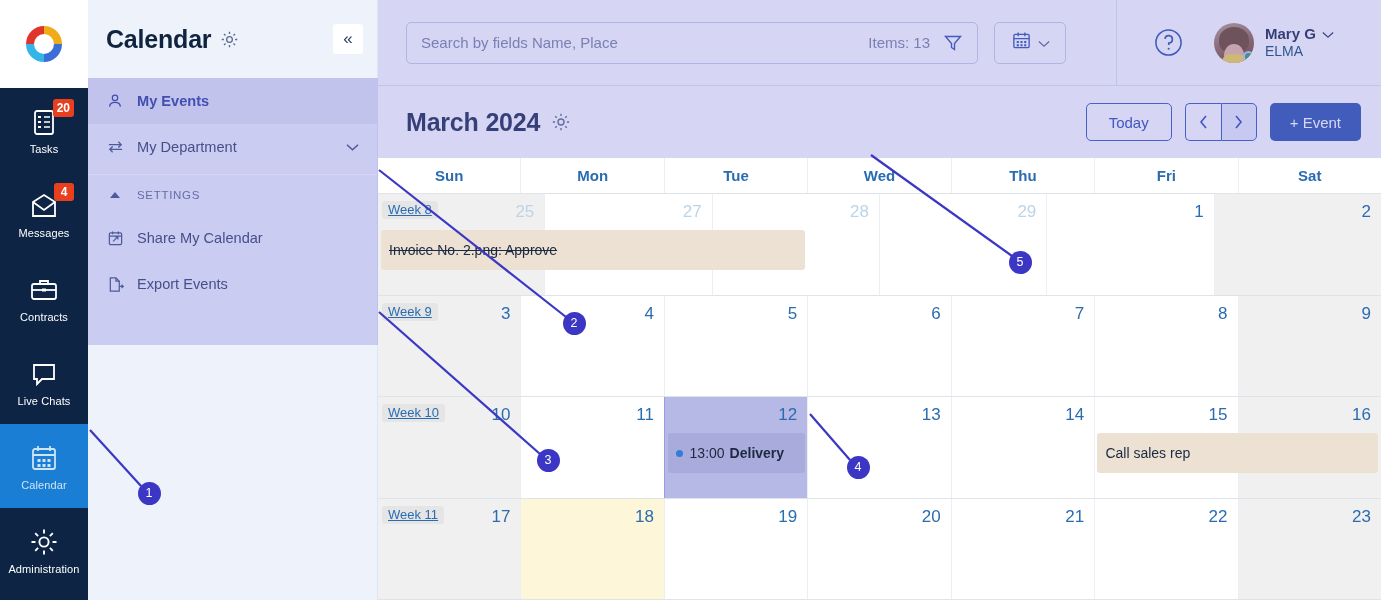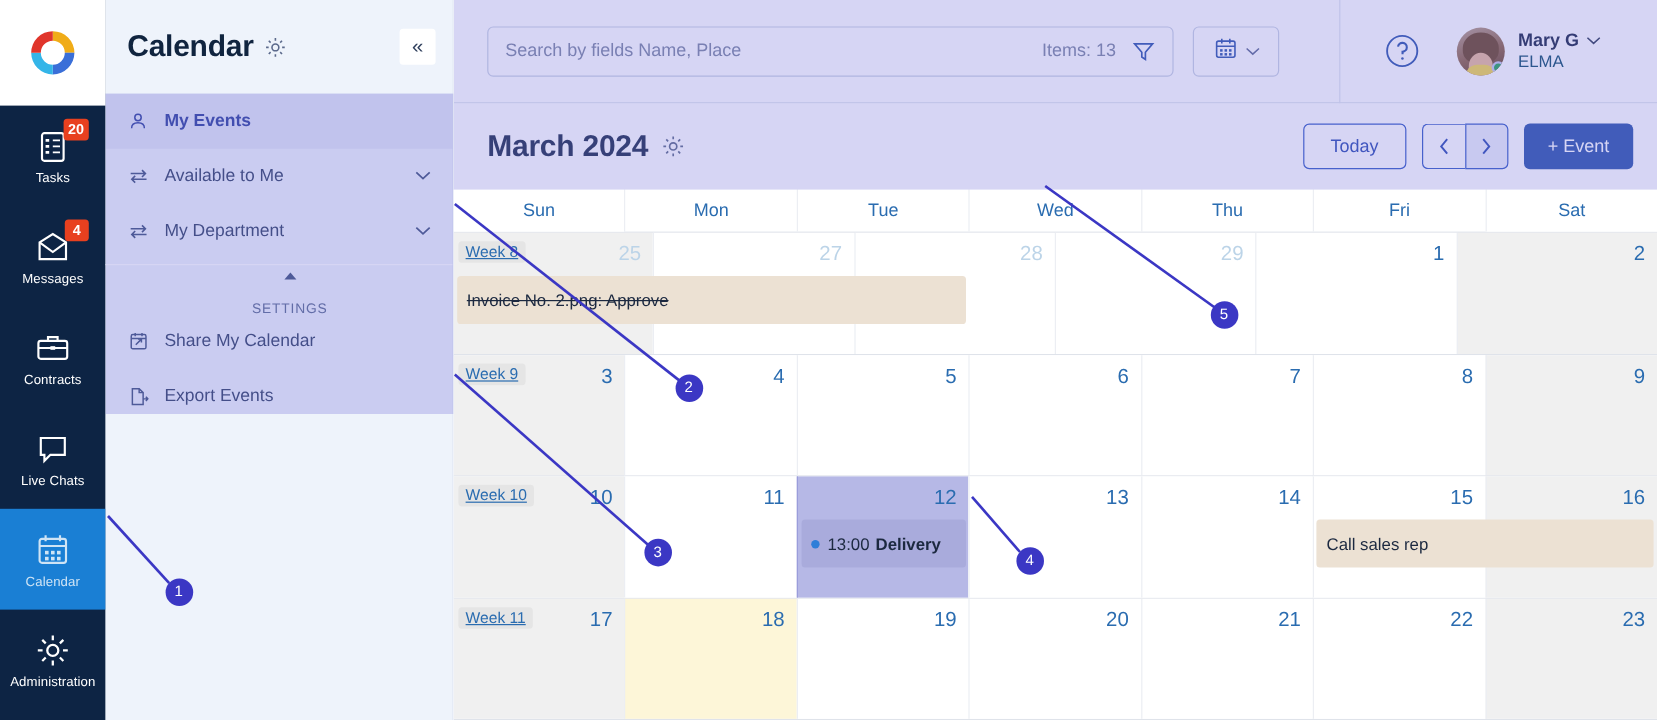--- a/index.html
+++ b/index.html
@@ -58,21 +58,21 @@
   .menu { padding: 0; }
   .menu-item {
     height: 46px; display: flex; align-items: center; padding-left: 18px;
     gap: 13px; color: #2e3e66; font-size: 14.6px; cursor: pointer;
   }
   .menu-item.active { color: #2b3e9e; font-weight: bold; background: rgba(120,120,200,.10); }
   .menu-item .chev { margin-left: auto; margin-right: 18px; color: #3d4f7d; }
   .menu-sep { height: 1px; background: #ffffff; margin: 4px 0 0; }
   .menu-section {
     height: 40px; display: flex; align-items: center; padding-left: 18px; gap: 13px;
-    font-size: 11.5px; letter-spacing: .7px; color: #5a6a92; flex-direction: column;
+    font-size: 11.5px; letter-spacing: .7px; color: #5a6a92;
   }
   .mi-ico { width: 18px; height: 18px; display: flex; align-items: center; justify-content: center; flex: none; }
 
   
   .panel-overlay {
     position: absolute; left: 0; top: 0; width: 290px; height: 345px;
     background: rgba(118,116,217,.30); pointer-events: none;
   }
   .panel-overlay.head-clear { top: 78px; height: 267px; }
 
@@ -158,21 +158,21 @@
   .main-overlay {
     position: absolute; left: 0; top: 0; right: 0; height: 158px;
     background: rgba(118,116,217,.30); pointer-events: none; z-index: 5;
   }
 
   
   .cal { position: absolute; left: 0; top: 158px; right: 0; bottom: 0; }
   .cal-head { display: flex; height: 36px; border-bottom: 1px solid #dfe3ea; background:#fff; }
   .cal-head .hc {
     flex: 1; display: flex; align-items: center; justify-content: center;
-    font-size: 15px; font-weight: normal; color: #2a6cb0;
+    font-size: 15px; font-weight: bold; color: #2a6cb0;
     border-left: 1px solid #eceef3;
   }
   .cal-head .hc:first-child { border-left: none; }
   .cal-head .hc.weekend { background: #fff; }
 
   .cal-body { display: flex; flex-direction: column; height: calc(100% - 36px); }
   .week-row {
     flex: 1; display: flex; position: relative; border-bottom: 1px solid #dfe3ea;
   }
   .day-cell {
@@ -323,34 +323,20 @@
       <div class="menu-item active">
         <span class="mi-ico">
           <svg width="16" height="16" viewBox="0 0 18 18" fill="none" stroke="#2b3e9e" stroke-width="1.4">
             <circle cx="9" cy="5.5" r="3"></circle>
               <path d="M3 15.5c0-3.3 2.7-5 6-5s6 1.7 6 5"></path>
           </svg>
         </span>
         <span>My Events</span>
       </div>
 
-      <div class="menu-item">
-        <span class="mi-ico">
-          <svg width="17" height="14" viewBox="0 0 18 14" fill="none" stroke="#3d4f7d" stroke-width="1.4">
-            <path d="M2 4.5h13M12 1.5l3 3-3 3"></path>
-              <path d="M16 9.5H3M6 6.5l-3 3 3 3"></path>
-          </svg>
-        </span>
-        <span>Available to Me</span>
-        <span class="chev">
-          <svg width="13" height="9" viewBox="0 0 14 9" fill="none" stroke="#3d4f7d" stroke-width="1.6">
-              <path d="M1 1.5L7 7l6-5.5"></path>
-            </svg>
-        </span>
-      </div>
 
       <div class="menu-item">
         <span class="mi-ico">
           <svg width="17" height="14" viewBox="0 0 18 14" fill="none" stroke="#3d4f7d" stroke-width="1.4">
             <path d="M2 4.5h13M12 1.5l3 3-3 3"></path>
               <path d="M16 9.5H3M6 6.5l-3 3 3 3"></path>
           </svg>
         </span>
         <span>My Department</span>
         <span class="chev">

